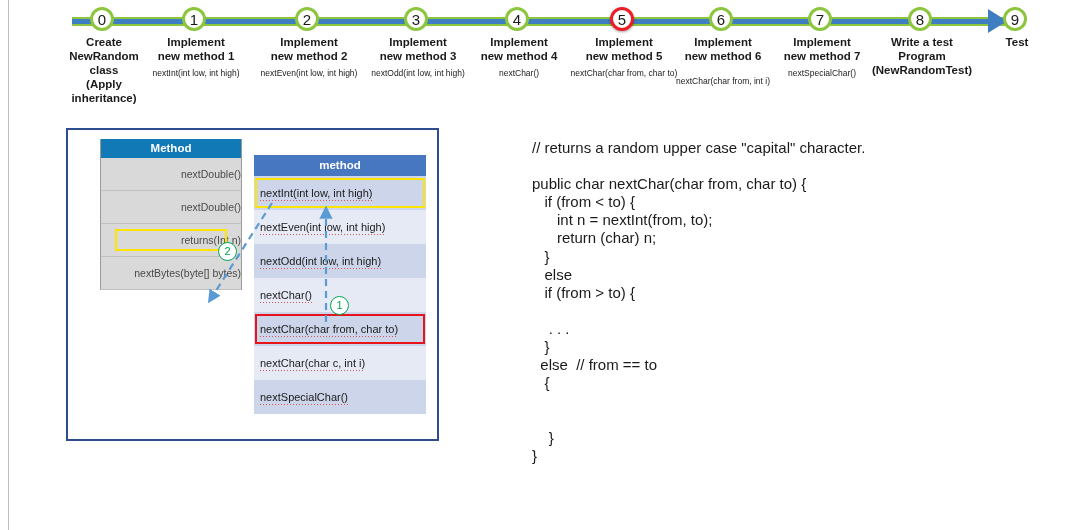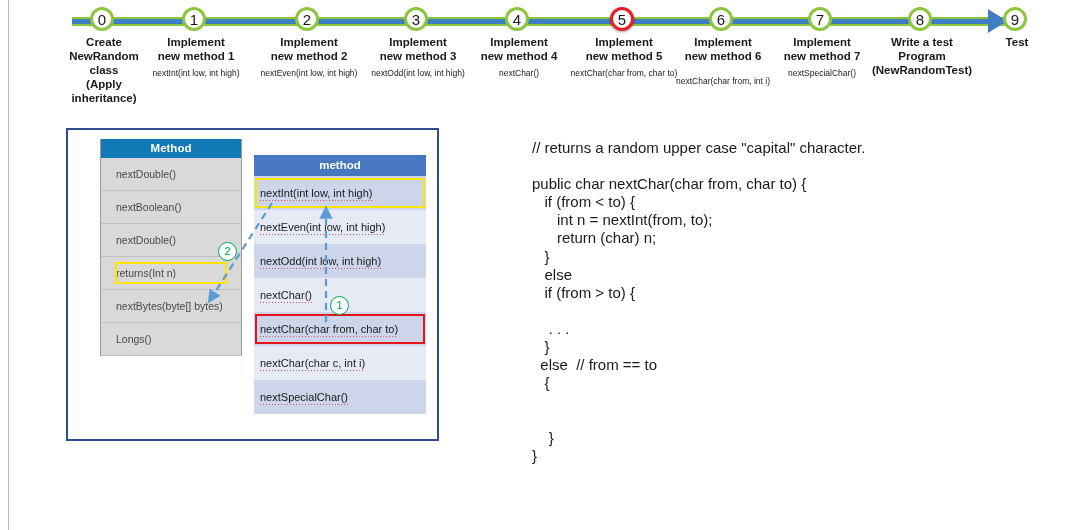--- a/index.html
+++ b/index.html
@@ -133,21 +133,21 @@
     font-size: 11.5px;
     text-align: center;
     padding: 3px 0 4px;
     border-left: 1px solid #9a9a9a;
     border-right: 1px solid #9a9a9a;
   }
   .tbl-left .td {
     background: #d9d9d9;
     color: #4a4a4a;
     font-size: 10.5px;
-    text-align: left;
+    text-align: right;
     height: 32px;
     line-height: 32px;
     border-bottom: 1px solid #bfbfbf;
     border-left: 1px solid #9a9a9a;
     border-right: 1px solid #9a9a9a;
     position: relative;
     padding-left: 15px;
   }
   .tbl-left .td.last { border-bottom: 1px solid #9a9a9a; }
   .tbl-left .td.hl-yellow .cellbox {
@@ -325,25 +325,23 @@
       <div class="title" style="left:-40px;width:80px">Test</div>
       <div class="sub" style="left:-40px;width:80px;top:68px"></div>
     </div>
   </div>
 
   <div class="panel"></div>
 
   <div class="tbl-left">
     <div class="th">Method</div>
     <div class="td"><span>nextDouble()</span></div>
-    <div class="td"><span>nextBoolean()</span></div>
     <div class="td"><span>nextDouble()</span></div>
     <div class="td hl-yellow"><span class="cellbox"></span><span>returns(Int n)</span></div>
     <div class="td"><span>nextBytes(byte[] bytes)</span></div>
-    <div class="td"><span>Longs()</span></div>
   </div>
 
   <div class="tbl-right">
     <div class="th">method</div>
     <div class="td odd hl-yellow"><span class="cellbox"></span><span class="txt">nextInt(int low, int high)</span></div>
     <div class="td even"><span class="txt">nextEven(int low, int high)</span></div>
     <div class="td odd"><span class="txt">nextOdd(int low, int high)</span></div>
     <div class="td even"><span class="txt">nextChar()</span></div>
     <div class="td odd hl-red"><span class="cellbox"></span><span class="txt">nextChar(char from, char to)</span></div>
     <div class="td even"><span class="txt">nextChar(char c, int i)</span></div>

